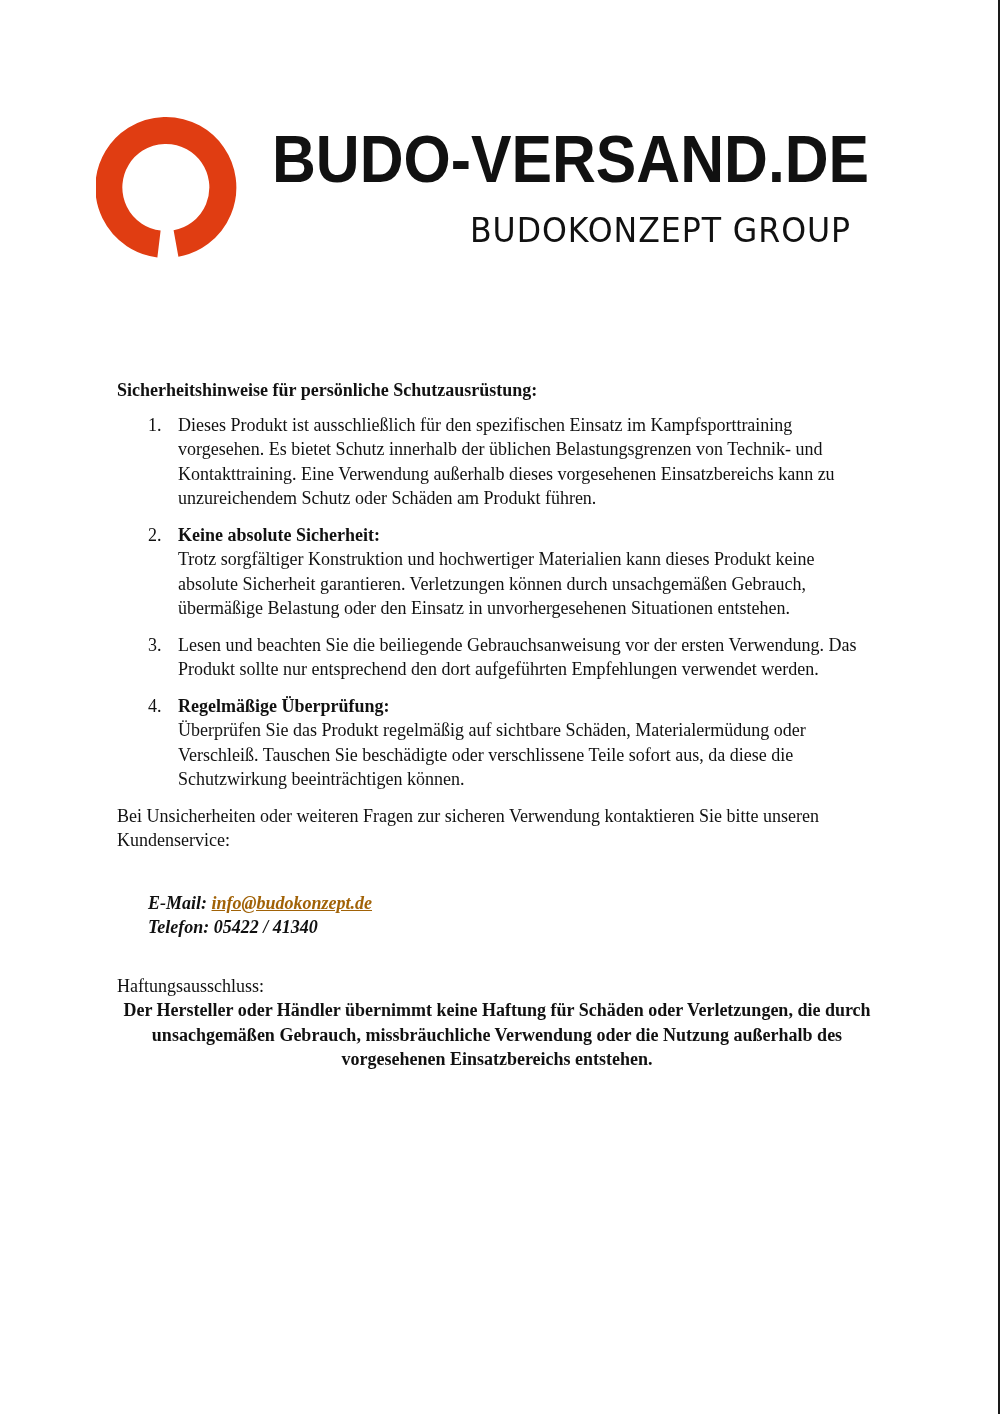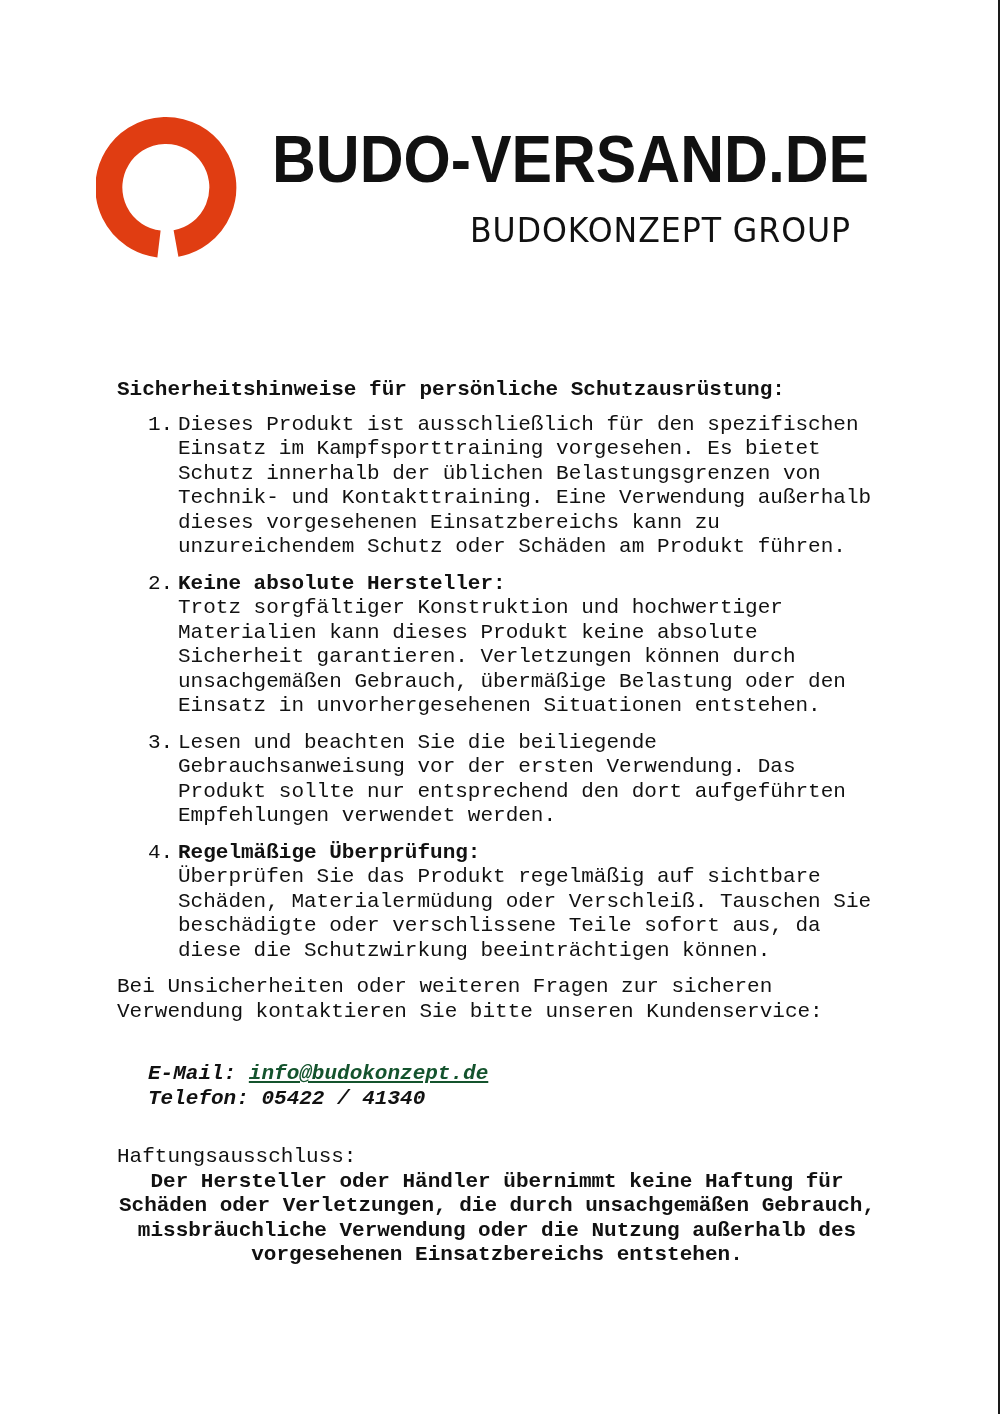--- a/index.html
+++ b/index.html
@@ -16,30 +16,30 @@
       transform: scaleX(0.92); transform-origin: left top;
     }
     .brand-sub {
       position: absolute; left: 470px; top: 213px;
       font-family: "DejaVu Sans", sans-serif; font-weight: 400;
       font-size: 34px; letter-spacing: 1px; color: #111; line-height: 1;
       transform: scaleX(0.93); transform-origin: left top;
     }
     .content {
       position: absolute; left: 117px; top: 378px; width: 760px;
-      font-family: Liberation Mono, monospace; font-size: 21px; line-height: 24.5px; color: #111;
+      font-family: Liberation Serif, serif; font-size: 18px; line-height: 24.5px; color: #111;
     }
     .heading { font-weight: 700; margin: 0 0 10px 0; }
     ol.items { list-style: none; margin: 0; padding: 0; }
     ol.items li { position: relative; padding-left: 61px; margin-bottom: 12px; }
     ol.items li .num { position: absolute; left: 31px; top: 0; }
     ol.items li .title { font-weight: 700; display: block; }
     .contact-heading { font-weight: 700; margin-top: -4px; }
     .contact-details { margin-top: 38px; padding-left: 31px; font-style: italic; font-weight: 700; }
-    .contact-details a { color: #14532d; text-decoration: underline; }
+    .contact-details a { color: #a16207; text-decoration: underline; }
     .disclaimer { margin-top: 34px; }
     .disclaimer .label { font-weight: 400; }
     .disclaimer .text { font-weight: 700; text-align: center; }
   </style>
 </head>
 <body>
 
 <div class="edge"></div>
 
 <div>
@@ -53,21 +53,21 @@
 <div class="content">
   <div class="heading">Sicherheitshinweise für persönliche Schutzausrüstung:</div>
 
   <ol class="items">
     <li>
       <span class="num">1.</span>
       <span>Dieses Produkt ist ausschließlich für den spezifischen Einsatz im Kampfsporttraining vorgesehen. Es bietet Schutz innerhalb der üblichen Belastungsgrenzen von Technik- und Kontakttraining. Eine Verwendung außerhalb dieses vorgesehenen Einsatzbereichs kann zu unzureichendem Schutz oder Schäden am Produkt führen.</span>
     </li>
     <li>
       <span class="num">2.</span>
-      <span class="title">Keine absolute Hersteller:</span>
+      <span class="title">Keine absolute Sicherheit:</span>
       <span>Trotz sorgfältiger Konstruktion und hochwertiger Materialien kann dieses Produkt keine absolute Sicherheit garantieren. Verletzungen können durch unsachgemäßen Gebrauch, übermäßige Belastung oder den Einsatz in unvorhergesehenen Situationen entstehen.</span>
     </li>
     <li>
       <span class="num">3.</span>
       <span>Lesen und beachten Sie die beiliegende Gebrauchsanweisung vor der ersten Verwendung. Das Produkt sollte nur entsprechend den dort aufgeführten Empfehlungen verwendet werden.</span>
     </li>
     <li>
       <span class="num">4.</span>
       <span class="title">Regelmäßige Überprüfung:</span>
       <span>Überprüfen Sie das Produkt regelmäßig auf sichtbare Schäden, Materialermüdung oder Verschleiß. Tauschen Sie beschädigte oder verschlissene Teile sofort aus, da diese die Schutzwirkung beeinträchtigen können.</span>

